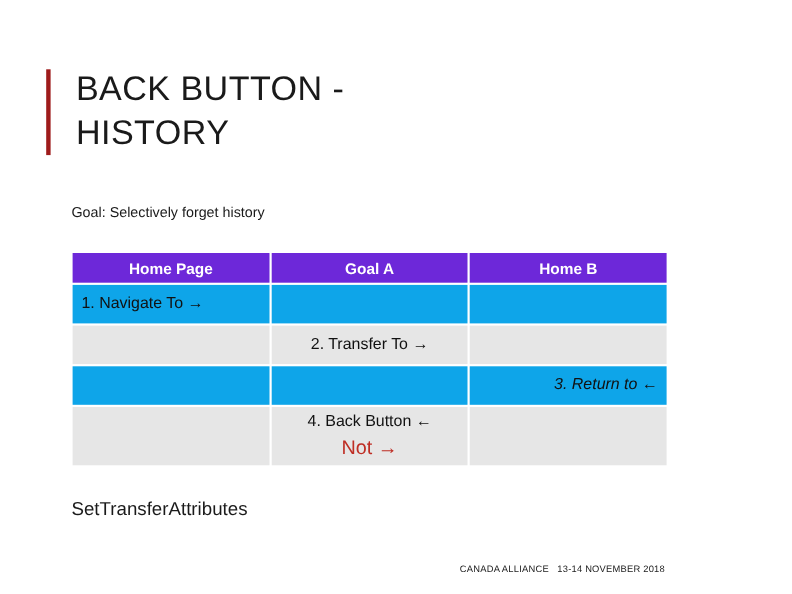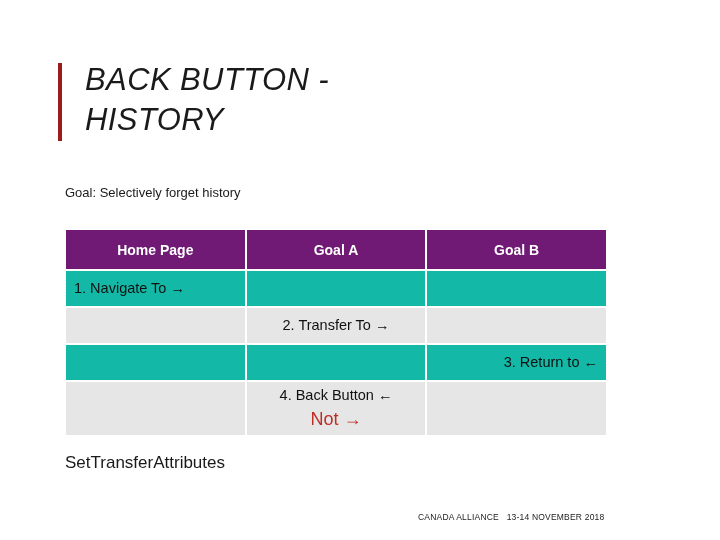--- a/index.html
+++ b/index.html
@@ -12,25 +12,24 @@
     height: 540px;
     position: relative;
     font-family: "Liberation Sans", sans-serif;
     color: #111111;
     overflow: hidden;
   }
 
   
   .title-block {
     position: absolute;
-    left: 58px;
+    left: 42px;
     top: 60px;
     display: flex;
-    align-items: flex-start;
-    font-style: italic;
+    align-items: center;
   }
   .title-accent {
     width: 4px;
     height: 78px;
     background: #9E1B1B;
     flex: 0 0 auto;
     margin-top: 3px;
   }
   .slide-title {
     margin-left: 23px;
@@ -64,44 +63,44 @@
     table-layout: fixed;
   }
   .history-table th,
   .history-table td {
     width: 33.333%;
     padding: 0;
     margin: 0;
     vertical-align: middle;
   }
   .history-table th {
-    background: #701a75;
+    background: #6d28d9;
     color: #ffffff;
     font-size: 14px;
     font-weight: bold;
-    height: 39px;
+    height: 27px;
     text-align: center;
   }
   .cell {
     display: flex;
     flex-direction: column;
     justify-content: center;
     height: 100%;
     box-sizing: border-box;
     padding: 4px 8px;
     font-size: 14.5px;
     line-height: 1.35;
   }
-  .row-dark td { background: #14b8a6; height: 35px; }
+  .row-dark td { background: #0ea5e9; height: 35px; }
   .row-light td { background: #E6E6E6; height: 35px; }
   .row-tall td  { height: 44px; }
 
   .align-left   { text-align: left;   align-items: flex-start; }
   .align-center { align-items: center; }
-  .align-right  { text-align: left;  align-items: flex-end; }
+  .align-right  { text-align: left;  align-items: flex-end; font-style: italic; }
   .not-line {
     color: #BF2E25;
     font-size: 18px;
     margin-top: 1px;
   }
 
   
   .caption {
     position: absolute;
     left: 65px;
@@ -131,21 +130,21 @@
 HISTORY</div>
 </div>
 
 <div class="goal-line">Goal: Selectively forget history</div>
 
 <table class="history-table">
   <thead>
     <tr>
       <th>Home Page</th>
       <th>Goal A</th>
-      <th>Goal B</th>
+      <th>Home B</th>
     </tr>
   </thead>
   <tbody>
 
     <tr class="row-dark">
       <td>
         <div class="cell align-left">1. Navigate To →</div>
       </td>
       <td>
         <div class="cell align-center"></div>

